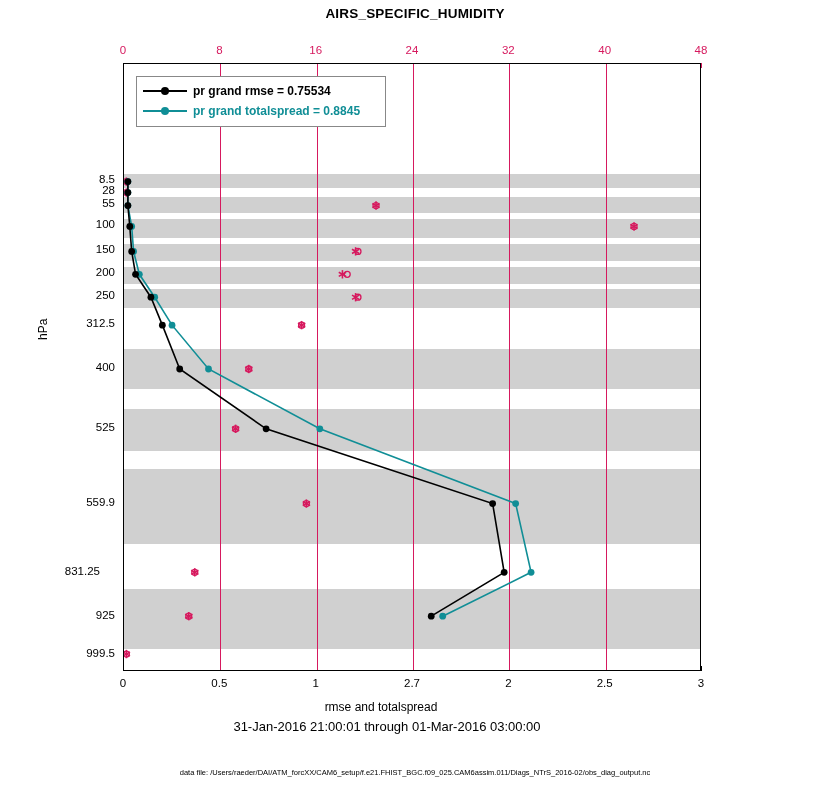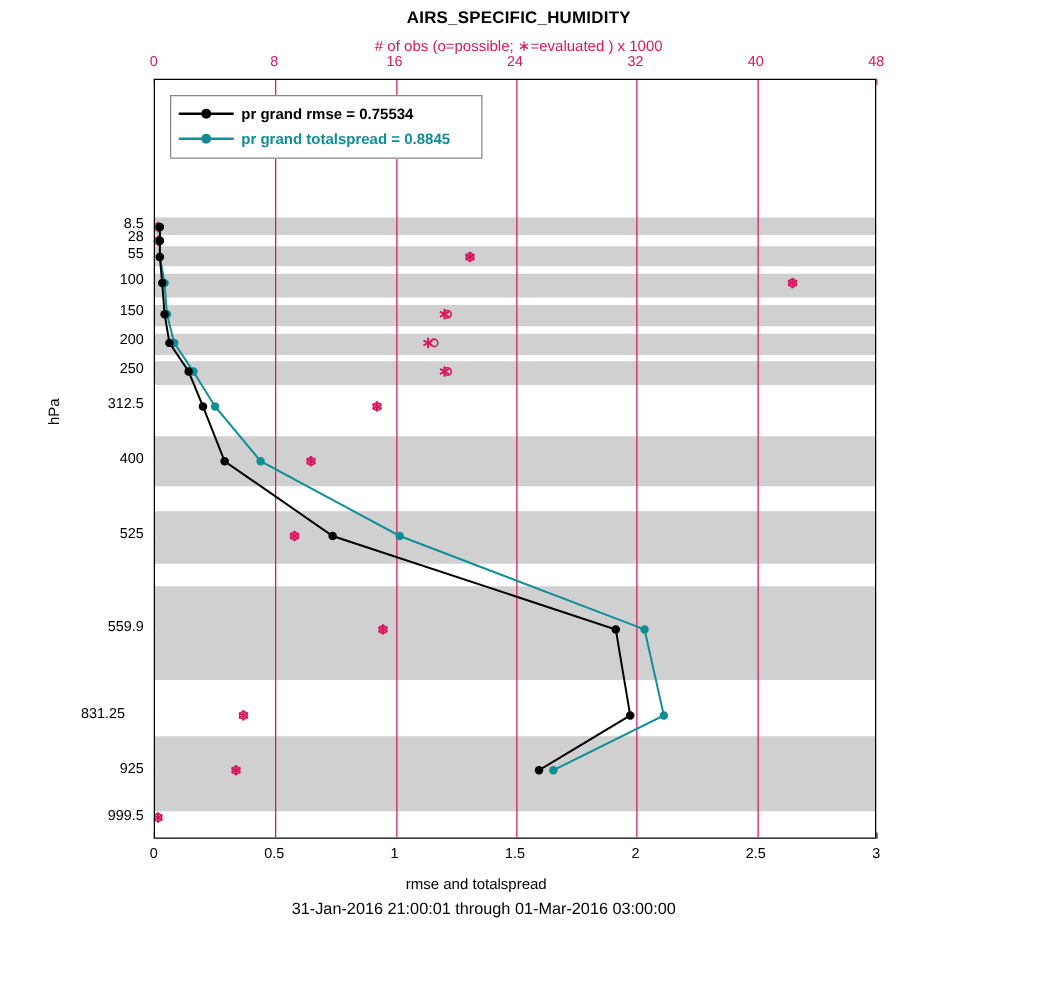--- a/index.html
+++ b/index.html
@@ -167,21 +167,20 @@
     white-space: nowrap;
     font-weight: bold;
   }
 </style>
 </head>
 <body>
 
 <div id="stage">
 
   <div class="title">AIRS_SPECIFIC_HUMIDITY</div>
-  <div class="top-axis-label"># of obs (o=possible; ∗=evaluated ) x 1000</div>
 
   <div id="top-ticks">
       <div class="tick-top" style="left: 103px; top: 44px;">0</div>
       <div class="tickmark pink" style="left: 123px; top: 63px; width: 1px; height: 5px;"></div>
       <div class="tick-top" style="left: 199.333px; top: 44px;">8</div>
       <div class="tickmark pink" style="left: 219px; top: 63px; width: 1px; height: 5px;"></div>
       <div class="tick-top" style="left: 295.667px; top: 44px;">16</div>
       <div class="tickmark pink" style="left: 316px; top: 63px; width: 1px; height: 5px;"></div>
       <div class="tick-top" style="left: 392px; top: 44px;">24</div>
       <div class="tickmark pink" style="left: 412px; top: 63px; width: 1px; height: 5px;"></div>
@@ -193,21 +192,21 @@
       <div class="tickmark pink" style="left: 701px; top: 63px; width: 1px; height: 5px;"></div>
     </div>
 
   <div id="bottom-ticks">
       <div class="tick-bottom" style="left: 103px; top: 677px;">0</div>
       <div class="tickmark" style="left: 123px; top: 666px; width: 1px; height: 5px;"></div>
       <div class="tick-bottom" style="left: 199.333px; top: 677px;">0.5</div>
       <div class="tickmark" style="left: 219px; top: 666px; width: 1px; height: 5px;"></div>
       <div class="tick-bottom" style="left: 295.667px; top: 677px;">1</div>
       <div class="tickmark" style="left: 316px; top: 666px; width: 1px; height: 5px;"></div>
-      <div class="tick-bottom" style="left: 392px; top: 677px;">1.5</div>
+      <div class="tick-bottom" style="left: 392px; top: 677px;">2.7</div>
       <div class="tickmark" style="left: 412px; top: 666px; width: 1px; height: 5px;"></div>
       <div class="tick-bottom" style="left: 488.333px; top: 677px;">2</div>
       <div class="tickmark" style="left: 508px; top: 666px; width: 1px; height: 5px;"></div>
       <div class="tick-bottom" style="left: 584.667px; top: 677px;">2.5</div>
       <div class="tickmark" style="left: 605px; top: 666px; width: 1px; height: 5px;"></div>
       <div class="tick-bottom" style="left: 681px; top: 677px;">3</div>
       <div class="tickmark" style="left: 701px; top: 666px; width: 1px; height: 5px;"></div>
     </div>
 
   <div id="left-ticks">
@@ -391,14 +390,15 @@
         <span class="legend-swatch">
           <span class="legend-line" style="background: rgb(16, 142, 150);"></span>
           <span class="legend-dot" style="background: rgb(16, 142, 150);"></span>
         </span>
         <span class="legend-text" style="color: rgb(16, 142, 150);">pr grand totalspread = 0.8845</span>
       </div>
     </div>
 
   <div class="axis-bottom-label">rmse and totalspread</div>
   <div class="date-range">31-Jan-2016 21:00:01 through 01-Mar-2016 03:00:00</div>
+  <div class="datafile">data file: /Users/raeder/DAI/ATM_forcXX/CAM6_setup/f.e21.FHIST_BGC.f09_025.CAM6assim.011/Diags_NTrS_2016-02/obs_diag_output.nc</div>
 
 </div>
 
 </body></html>

